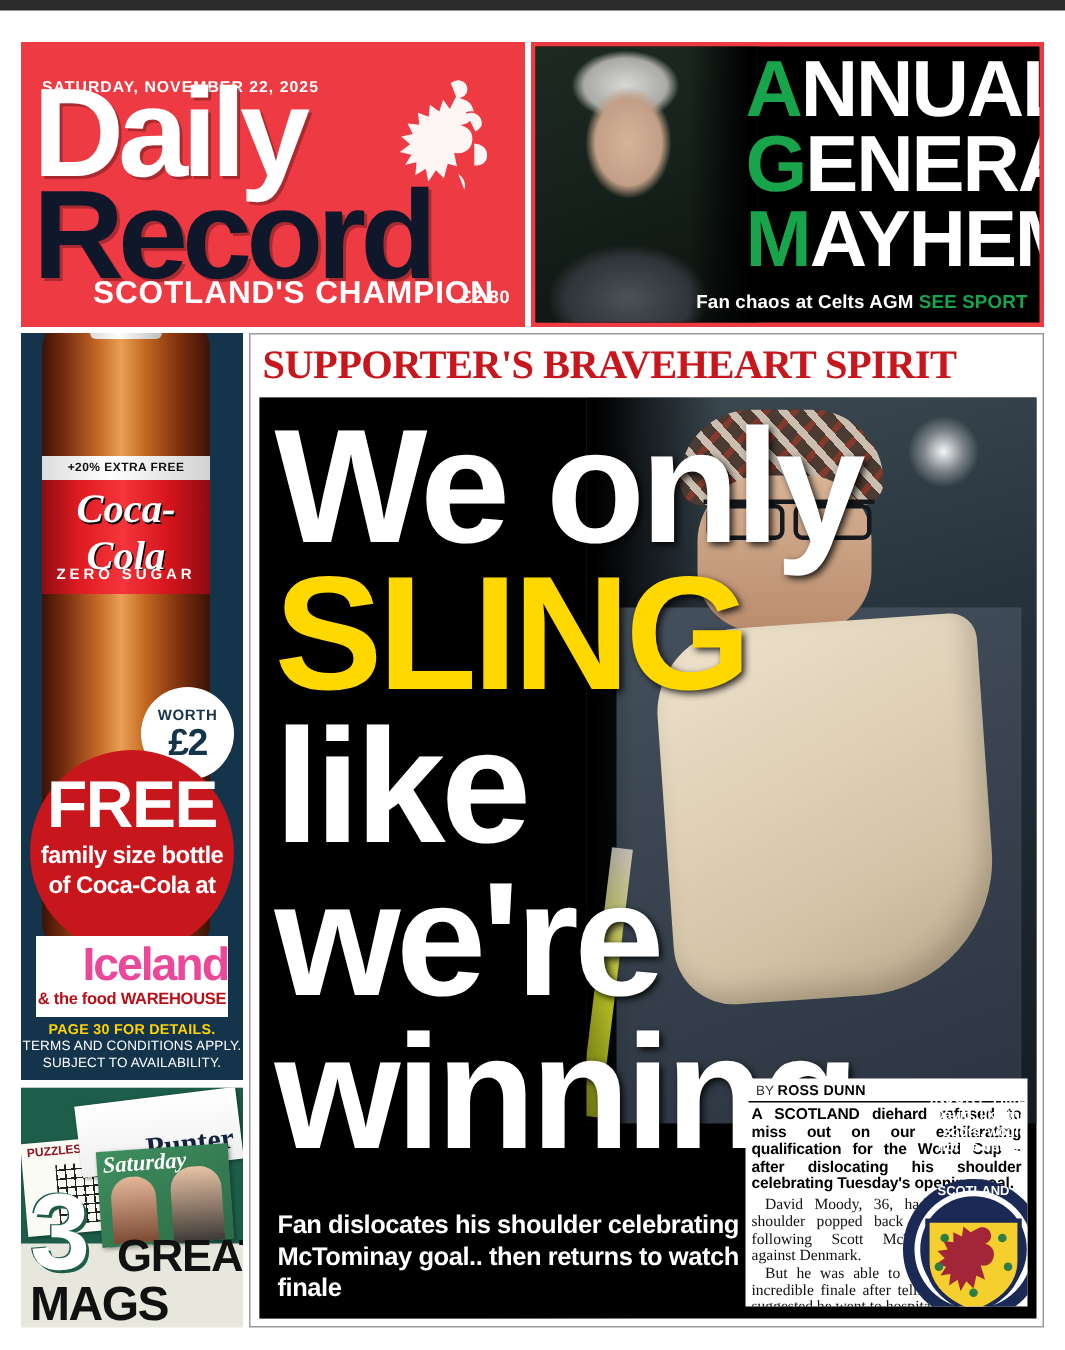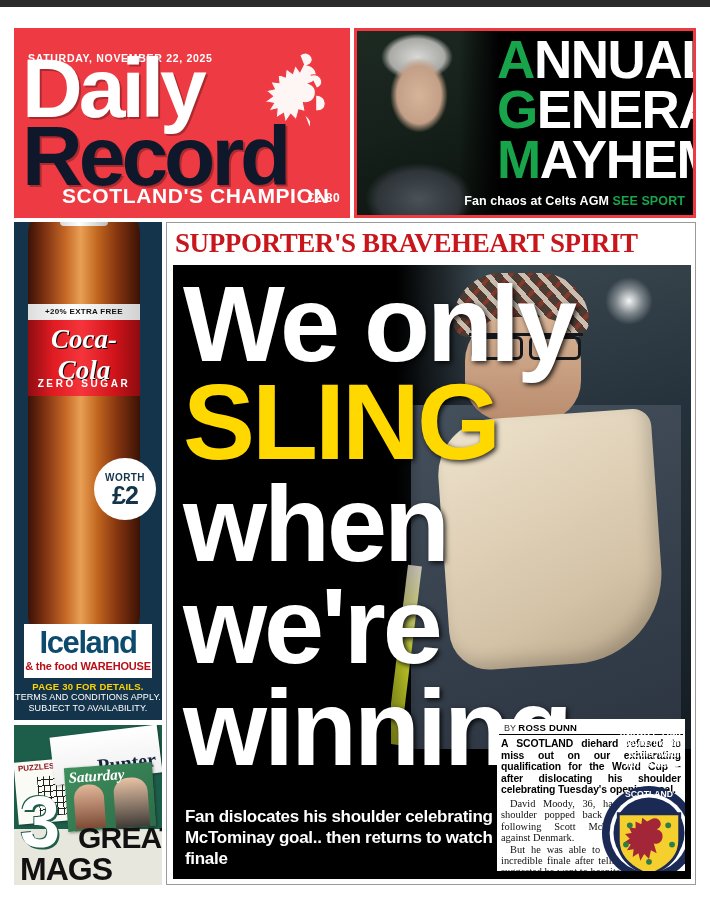--- a/index.html
+++ b/index.html
@@ -43,21 +43,21 @@
   .coke-wordmark{position:absolute;left:0;top:20px;width:100%;text-align:center;font-family:"Liberation Serif",serif;font-style:italic;font-weight:bold;font-size:27px;color:#fff;text-shadow:1px 1px 0 #000;}
   .coke-zero{position:absolute;left:0;bottom:7px;width:100%;text-align:center;font-size:10px;font-weight:bold;color:#fff;letter-spacing:2.6px;}
   .worth{position:absolute;right:6px;top:236px;width:62px;height:62px;border-radius:50%;background:#fff;display:flex;flex-direction:column;align-items:center;justify-content:center;}
   .worth-a{font-size:10px;font-weight:bold;color:#14344c;letter-spacing:.4px;}
   .worth-b{font-size:25px;font-weight:bold;color:#14344c;line-height:24px;letter-spacing:-1px;}
   .freeball{position:absolute;left:6px;top:278px;width:136px;height:136px;border-radius:50%;background:#c8161d;}
   .free-word{position:absolute;left:0;top:16px;width:100%;text-align:center;font-size:44px;font-weight:bold;color:#fff;letter-spacing:-1px;line-height:42px;}
   .free-l1,.free-l2{position:absolute;left:0;width:100%;text-align:center;font-size:16px;font-weight:bold;color:#fff;letter-spacing:-.4px;}
   .free-l1{top:62px;} .free-l2{top:82px;}
   .iceland{position:absolute;left:10px;top:402px;width:128px;height:54px;background:#fff;}
-  .ice-name{text-align:center;font-size:31px;font-weight:bold;color:#0c4a6e;letter-spacing:-1.4px;line-height:34px;margin-top:2px;}
+  .ice-name{text-align:right;font-size:31px;font-weight:bold;color:#ec4899;letter-spacing:-1.4px;line-height:34px;margin-top:2px;}
   .ice-sub{text-align:center;font-size:11px;font-weight:bold;color:#b81018;letter-spacing:-.2px;}
   .coke-terms{position:absolute;left:0;bottom:6px;width:100%;text-align:center;}
   .terms-y{font-size:9.5px;font-weight:bold;color:#ffd400;letter-spacing:.2px;}
   .terms-w{font-size:9px;font-weight:normal;color:#fff;letter-spacing:.1px;line-height:11px;}
 
   
   .mags{position:absolute;left:14px;top:725px;width:148px;height:160px;background:#e8e7dd;overflow:hidden;}
   .mags-green{position:absolute;left:0;top:0;width:100%;height:104px;background:#1d5e4a;}
   .mag-a{position:absolute;left:38px;top:6px;width:108px;height:48px;background:linear-gradient(180deg,#fff,#efefef);transform:rotate(-7deg);box-shadow:1px 1px 3px rgba(0,0,0,.4);}
   .mag-a-t{position:absolute;right:5px;bottom:2px;font-family:"Liberation Serif",serif;font-weight:bold;font-size:20px;color:#13233f;}
@@ -147,20 +147,25 @@
       <div class="coke-top-strip">
           <span>+20% EXTRA FREE</span>
         </div>
       <div class="coke-wordmark">Coca-Cola</div>
       <div class="coke-zero">ZERO SUGAR</div>
     </div>
     <div class="worth">
       <div class="worth-a">WORTH</div>
       <div class="worth-b">£2</div>
     </div>
+    <div class="freeball">
+      <div class="free-word">FREE</div>
+      <div class="free-l1">family size bottle</div>
+      <div class="free-l2">of Coca-Cola at</div>
+    </div>
     <div class="iceland">
       <div class="ice-name">Iceland</div>
       <div class="ice-sub">&amp; the food WAREHOUSE</div>
     </div>
     <div class="coke-terms">
       <div class="terms-y">PAGE 30 FOR DETAILS.</div>
       <div class="terms-w">TERMS AND CONDITIONS APPLY.</div>
       <div class="terms-w">SUBJECT TO AVAILABILITY.</div>
     </div>
   </div>
@@ -193,21 +198,21 @@
         <div class="hat"></div>
         <div class="face"></div>
         <div class="glasses"></div>
         <div class="sling"></div>
         <div class="lanyard"></div>
       </div>
       <div class="hero-l-fade"></div>
 
       <div class="hl hl2">SLING</div>
       <div class="hl hl1">We only</div>
-      <div class="hl hl3">when</div>
+      <div class="hl hl3">like</div>
       <div class="hl hl4">we're</div>
       <div class="hl hl5">winning</div>
 
       <div class="deck">Fan dislocates his shoulder celebrating McTominay goal.. then returns to watch finale</div>
 
       <div class="caption">
         <div class="cap-h">INJURY TIME</div>
         <div class="cap-b">David, like the</div>
         <div class="cap-b">Scots, would</div>
         <div class="cap-b">not be denied</div>

